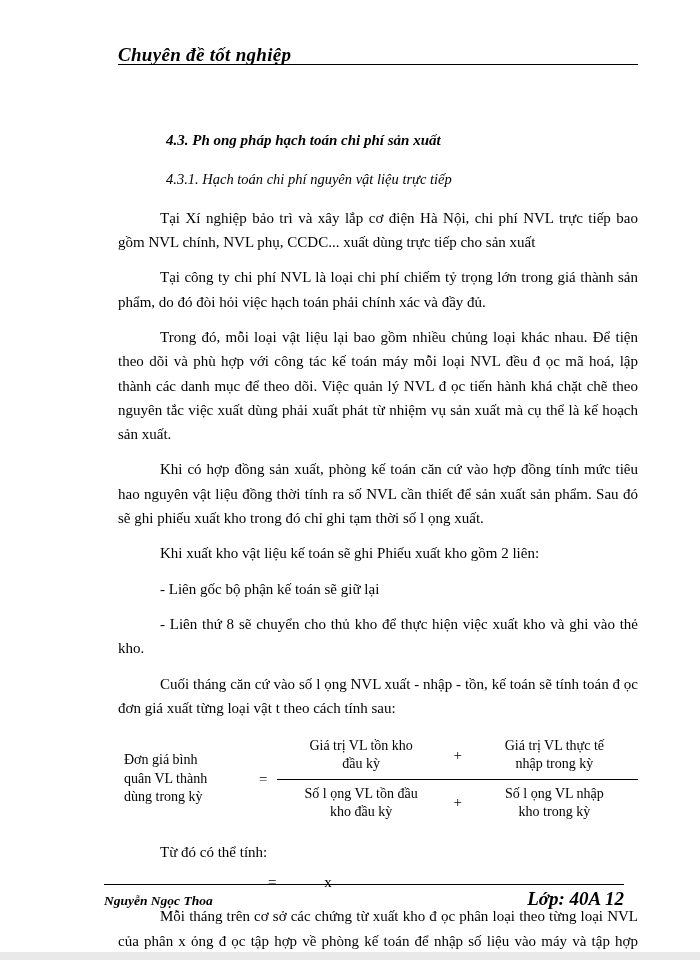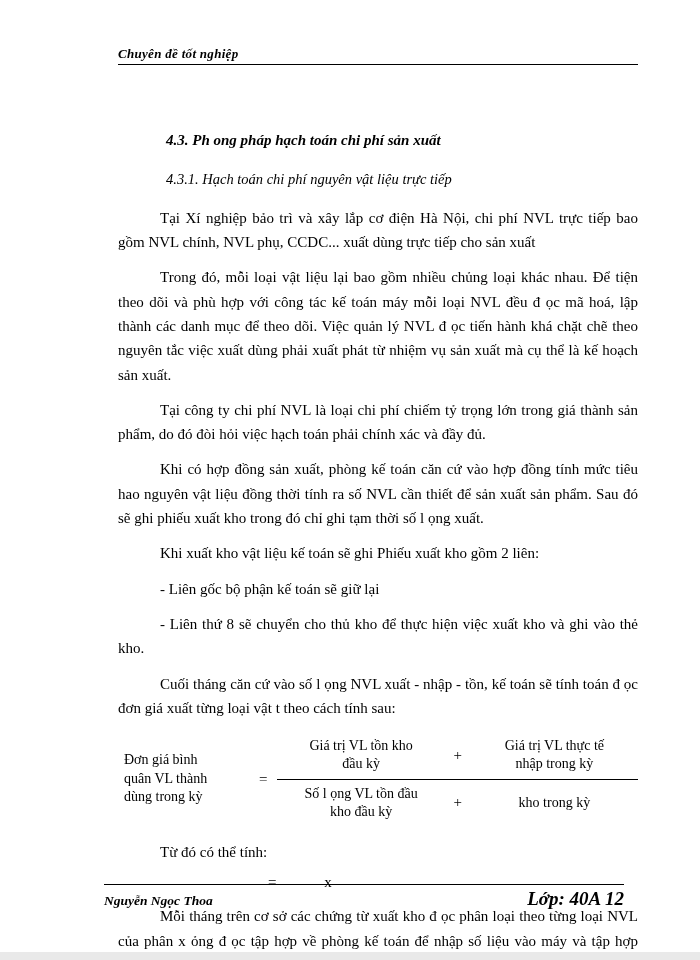--- a/index.html
+++ b/index.html
@@ -30,21 +30,21 @@
 
   
   .header {
     position: relative;
     height: 28px;
   }
   .header-title {
     font-family: "Liberation Serif", serif;
     font-style: italic;
     font-weight: bold;
-    font-size: 13px;
+    font-size: 19px;
     letter-spacing: 0.3px;
     display: inline-block;
     padding-bottom: 2px;
   }
   .header-rule {
     position: absolute;
     left: 0;
     top: 20px;
     width: 520px;
     height: 0;
@@ -189,22 +189,22 @@
       <span class="header-title">Chuyên đề tốt nghiệp</span>
       <div class="header-rule"></div>
     </div>
 
     <div class="body">
 
       <div class="h-sec">4.3. Ph ong pháp hạch toán chi phí sản xuất</div>
       <div class="h-sub">4.3.1. Hạch toán chi phí nguyên vật liệu trực tiếp</div>
 
       <p class="para">Tại Xí nghiệp bảo trì và xây lắp cơ điện Hà Nội, chi phí NVL trực tiếp bao gồm NVL chính, NVL phụ, CCDC... xuất dùng trực tiếp cho sản xuất</p>
+      <p class="para">Tại công ty chi phí NVL là loại chi phí chiếm tỷ trọng lớn trong giá thành sản phẩm, do đó đòi hỏi việc hạch toán phải chính xác và đầy đủ.</p>
       <p class="para">Trong đó, mỗi loại vật  liệu lại bao gồm nhiều chủng loại khác nhau. Để tiện theo dõi và phù hợp với công tác kế toán máy mỗi loại NVL đều đ ọc mã hoá, lập thành các danh mục để theo dõi. Việc quản lý NVL đ ọc tiến hành khá chặt chẽ theo nguyên tắc việc xuất dùng phải xuất phát từ nhiệm vụ sản xuất mà cụ thể là kế hoạch sản xuất.</p>
-      <p class="para">Tại công ty chi phí NVL là loại chi phí chiếm tỷ trọng lớn trong giá thành sản phẩm, do đó đòi hỏi việc hạch toán phải chính xác và đầy đủ.</p>
       <p class="para">Khi có hợp đồng sản xuất, phòng kế toán căn cứ vào hợp đồng tính mức tiêu hao nguyên vật liệu đồng thời tính ra số NVL cần thiết để sản xuất sản phẩm. Sau đó sẽ ghi phiếu xuất kho trong đó chỉ ghi tạm thời số l ọng xuất.</p>
       <p class="noindent">Khi xuất kho vật liệu kế toán sẽ ghi Phiếu xuất kho gồm 2 liên:</p>
       <p class="noindent">- Liên gốc bộ phận kế toán sẽ giữ lại</p>
       <p class="para">- Liên thứ 8 sẽ chuyển cho thủ kho để thực hiện việc xuất kho và ghi vào thẻ kho.</p>
       <p class="para">Cuối tháng căn cứ vào số l ọng NVL xuất - nhập  - tồn, kế toán sẽ tính toán đ ọc đơn giá xuất từng loại vật t  theo cách tính sau:</p>
 
       <div class="formula">
         <div class="formula-left">
           <div>Đơn giá bình</div>
           <div>quân VL thành</div>
@@ -224,20 +224,21 @@
             </div>
           </div>
           <div class="frac-bar"></div>
           <div class="frac-row">
             <div class="frac-cell">
               <div>Số l ọng VL tồn đầu</div>
               <div>kho đầu kỳ</div>
             </div>
             <div class="frac-op">+</div>
             <div class="frac-cell">
+              <div>Số l ọng VL nhập</div>
               <div>kho trong kỳ</div>
             </div>
           </div>
         </div>
       </div>
 
       <div class="tuday">Từ đó có thể tính:</div>
 
       <div class="formula2">
         <span class="eq">=</span>

